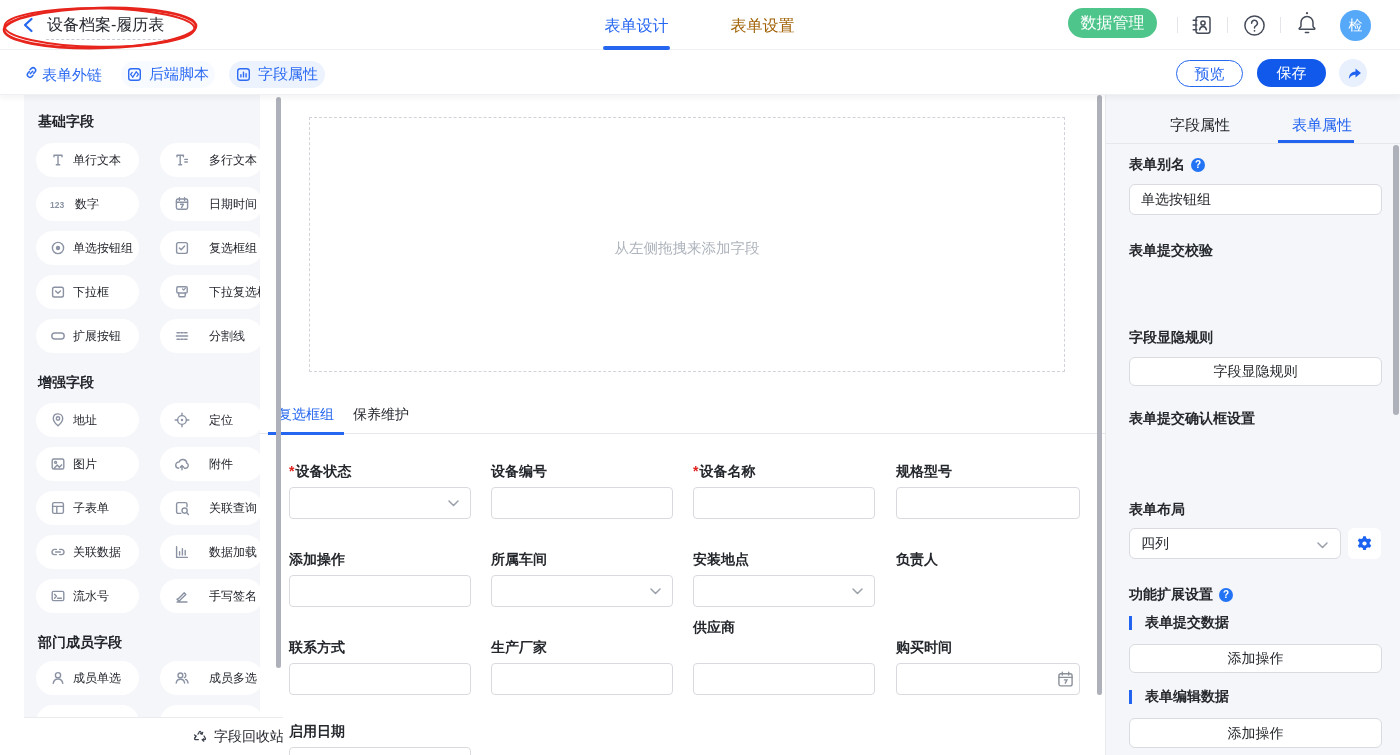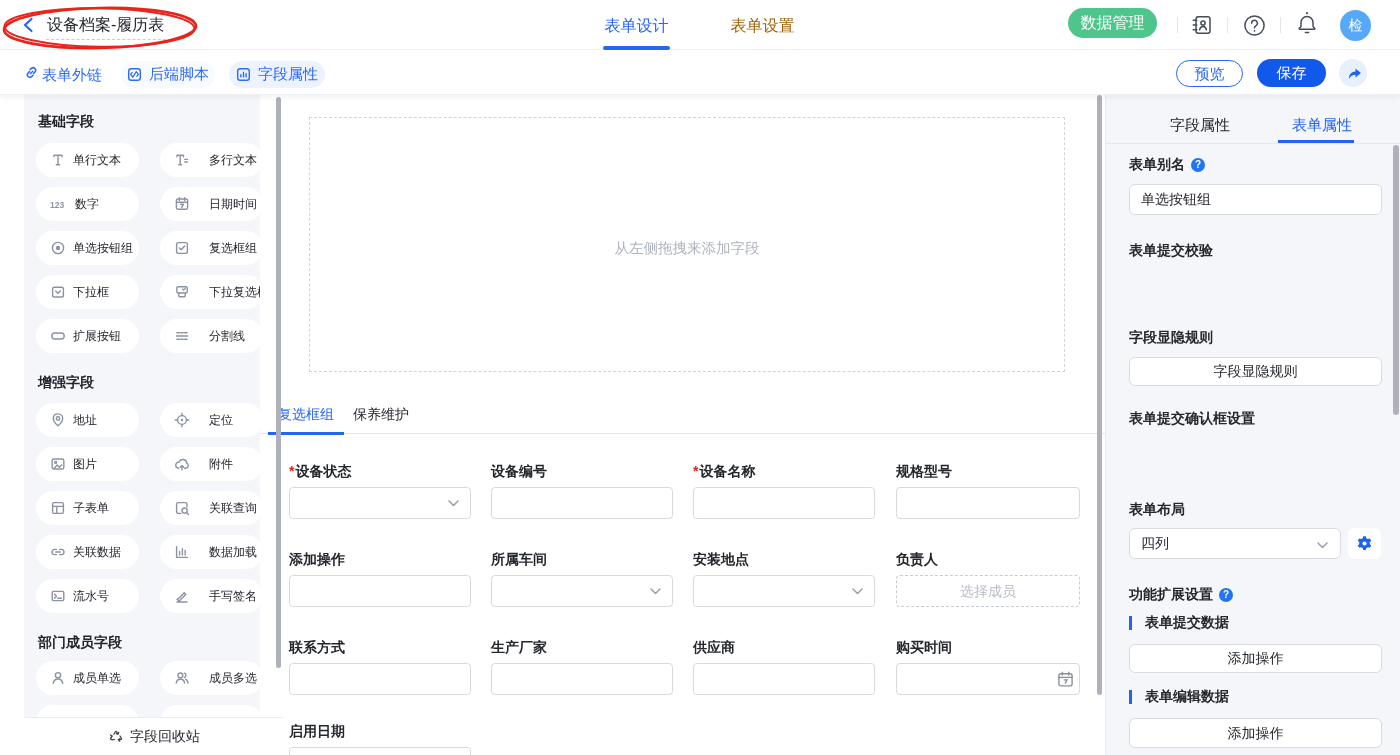--- a/index.html
+++ b/index.html
@@ -21,21 +21,21 @@
 .btn-preview{position:absolute;left:1176px;top:10px;width:67px;height:27px;border:1px solid #2667f0;border-radius:14px;color:#2667f0;font-size:15px;text-align:center;line-height:25px;background:#fff;}
 .btn-save{position:absolute;left:1257px;top:9px;width:69px;height:28px;border-radius:14px;background:#1059eb;color:#fff;font-size:15px;text-align:center;line-height:28px;}
 .btn-share{position:absolute;left:1339px;top:9px;width:28px;height:28px;border-radius:50%;background:#e9f0fd;display:flex;align-items:center;justify-content:center;}
 
 #sb{position:absolute;left:0;top:95px;width:260px;height:660px;background:#f5f6fa;border-right:1px solid #ebedf1;overflow:hidden;margin-left:24px;}
 #sb .sec{position:absolute;left:14px;font-size:14px;font-weight:bold;color:#22252c;line-height:15px;}
 .fbtn{position:absolute;width:103px;height:34px;border-radius:17px;background:#fff;display:flex;align-items:center;font-size:12px;color:#23262d;}
 .fbtn svg{margin-left:14px;flex:none;}
 .fbtn span{margin-left:7px;white-space:nowrap;}
 .c1{left:12px;}.c2{left:136px;gap:12px;}
-#sbfoot{position:absolute;left:0;bottom:0;width:260px;height:38px;background:#fff;border-top:1px solid #e9ebef;display:flex;align-items:center;justify-content:center;gap:6px;font-size:14px;color:#24272e;z-index:3;}
+#sbfoot{position:absolute;left:0;bottom:0;width:260px;height:38px;background:#fff;border-top:1px solid #e9ebef;display:flex;align-items:center;justify-content:flex-end;gap:6px;font-size:14px;color:#24272e;z-index:3;}
 .sbbar{position:absolute;left:252px;top:2px;width:5px;height:571px;border-radius:2.5px;background:#aeb1b9;z-index:4;}
 
 #cv{position:absolute;left:260px;top:95px;width:845px;height:660px;background:#fff;overflow:hidden;}
 #drop{position:absolute;left:49px;top:22px;width:756px;height:255px;border:1px dashed #d0d3d9;display:flex;align-items:center;justify-content:center;font-size:14.5px;color:#aeb3bc;padding-top:7px;}
 .ctab{position:absolute;top:308px;height:22px;line-height:22px;font-size:14px;}
 #cunderline{position:absolute;left:8px;top:337px;width:76px;height:3px;background:#2566f0;z-index:2;}
 #cdiv{position:absolute;left:0;top:338px;width:845px;height:1px;background:#e6e7ea;}
 .flabel{position:absolute;font-size:14px;font-weight:bold;color:#24272c;line-height:16px;white-space:nowrap;}
 .flabel .st{color:#e0231f;margin-right:1px;}
 .finput{position:absolute;width:182px;height:32px;border:1px solid #d8dadf;border-radius:4px;background:#fff;}
@@ -325,27 +325,26 @@
           <path d="M1 1 L5.5 5.5 L10 1" fill="none" stroke="#9aa1ab" stroke-width="1.5" stroke-linecap="round" stroke-linejoin="round"></path>
         </svg>
       </div>
   <div class="flabel" style="left:433px;top:456px">安装地点</div>
   <div class="finput fsel" style="left:433px;top:480px">
         <svg width="11" height="7" viewBox="0 0 11 7">
           <path d="M1 1 L5.5 5.5 L10 1" fill="none" stroke="#9aa1ab" stroke-width="1.5" stroke-linecap="round" stroke-linejoin="round"></path>
         </svg>
       </div>
   <div class="flabel" style="left:636px;top:456px">负责人</div>
-  <div class="finput fdash" style="left:636px;top:480px;width:184px">选择成员</div>
 
   <div class="flabel" style="left:29px;top:544px">联系方式</div>
   <div class="finput" style="left:29px;top:568px"></div>
   <div class="flabel" style="left:231px;top:544px">生产厂家</div>
   <div class="finput" style="left:231px;top:568px"></div>
-  <div class="flabel" style="left:433px;top:544px">供应商</div>
+  <div class="flabel" style="left:433px;top:524px">供应商</div>
   <div class="finput" style="left:433px;top:568px"></div>
   <div class="flabel" style="left:636px;top:544px">购买时间</div>
   <div class="finput" style="left:636px;top:568px;width:184px">
     <svg class="abs" style="right:5px;top:7px" width="17" height="17" viewBox="0 0 16 16" fill="none" stroke="#8a9099" stroke-width="1.3" stroke-linecap="round">
           <rect x="1.8" y="2.6" width="12.4" height="11.4" rx="1.8"></rect>
           <path d="M1.8 6 h12.4 M5 1.2 v2.6 M11 1.2 v2.6 M7 8.4 h2.4 l-1.6 3"></path>
         </svg>
   </div>
 
   <div class="flabel" style="left:29px;top:628px">启用日期</div>

